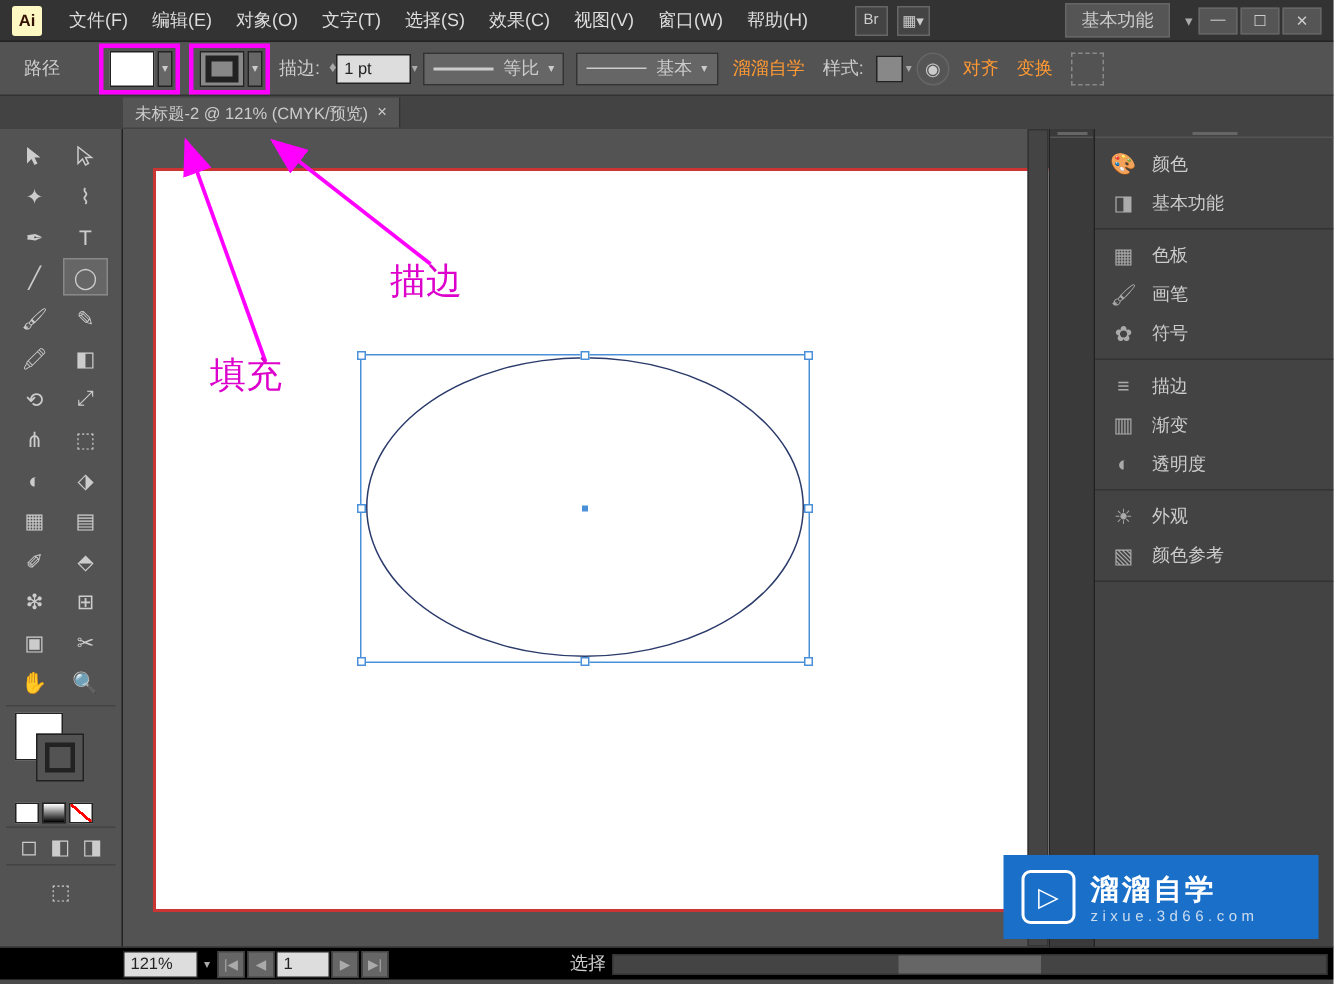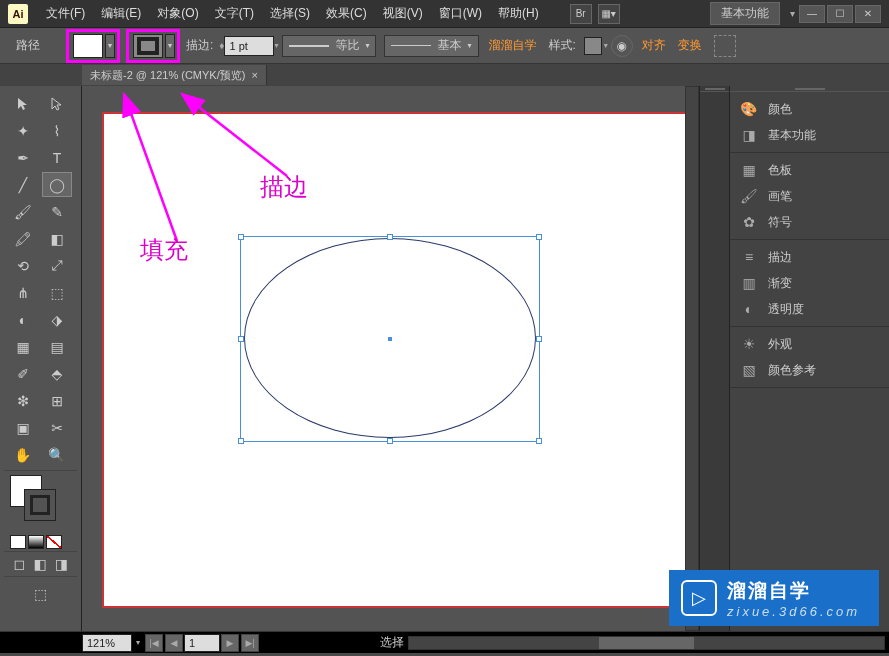--- a/index.html
+++ b/index.html
@@ -437,24 +437,23 @@
       color: #fff;
       font-size: 18px;
     }
     .wm-text {
       color: #ffffff;
       font-size: 19px;
       font-weight: bold;
       letter-spacing: 2px;
     }
     .wm-sub {
-      font-size: 13px;
+      font-size: 10px;
       letter-spacing: 3px;
       color: #cde;
-      font-style: italic;
     }
 
     .scrollbar-v {
       position: absolute;
       right: 0;
       top: 0;
       bottom: 0;
       width: 14px;
       background: #444;
       border: 1px solid #333;

